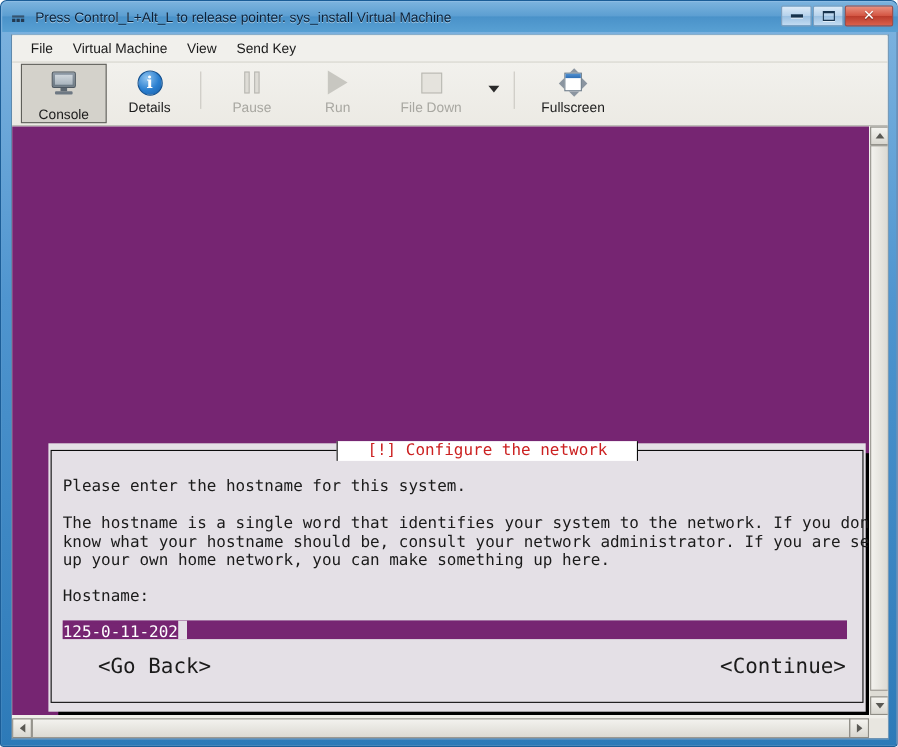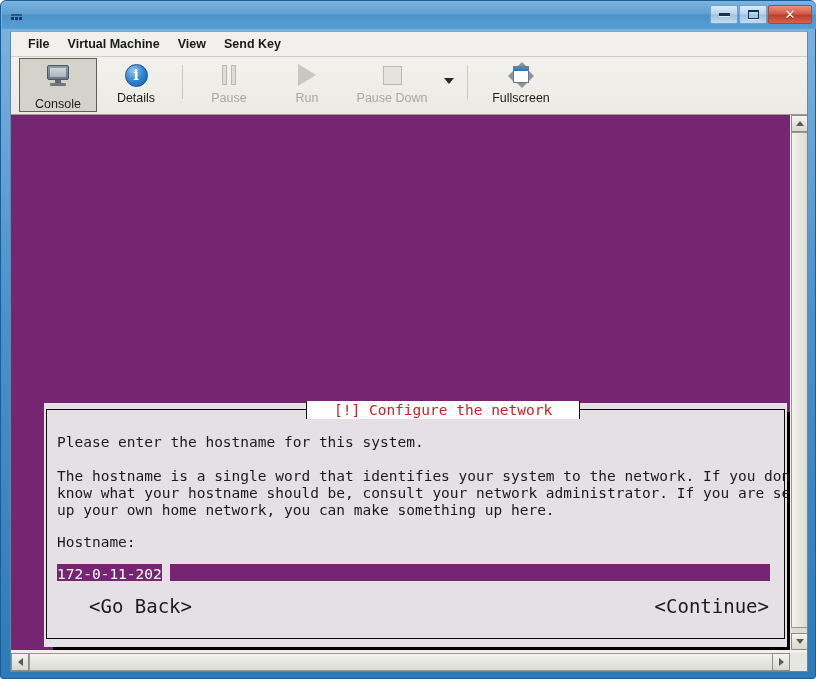--- a/index.html
+++ b/index.html
@@ -117,21 +117,20 @@
   #menubar {
     position: absolute;
     left: 0; top: 0;
     width: 796px; height: 25px;
     background: #f1f0ec;
     border-bottom: 1px solid #cfcdc5;
     display: flex;
     align-items: center;
     padding-left: 8px;
     box-sizing: border-box;
-    font-weight: bold;
   }
   .menu-item {
     font-size: 12.5px;
     color: #1a1a1a;
     padding: 3px 9px;
     white-space: nowrap;
   }
 
   
   #toolbar {
@@ -491,20 +490,21 @@
 
   <div id="titlebar">
     <div class="tb-icon">
       <svg width="16" height="16" viewBox="0 0 16 16" aria-hidden="true">
         <rect x="1" y="9" width="3" height="3" fill="#233a52"></rect>
         <rect x="5" y="9" width="3" height="3" fill="#233a52"></rect>
         <rect x="9" y="9" width="3" height="3" fill="#233a52"></rect>
         <rect x="1" y="6" width="11" height="2" fill="#35536f"></rect>
       </svg>
     </div>
+    <div class="tb-title">Press Control_L+Alt_L to release pointer. sys_install Virtual Machine</div>
     <div class="win-btns">
       <div class="win-btn">
         <span class="min-glyph"></span>
       </div>
       <div class="win-btn">
         <span class="max-glyph"></span>
       </div>
       <div class="win-btn close">
         <span class="g">✕</span>
       </div>
@@ -556,21 +556,21 @@
         <div class="tb-ico">
           <div class="ico-run"></div>
         </div>
         <div class="tb-lbl">Run</div>
       </div>
 
       <div class="tb-item disabled wide">
         <div class="tb-ico">
           <div class="ico-shutdown"></div>
         </div>
-        <div class="tb-lbl">Pause Down</div>
+        <div class="tb-lbl">File Down</div>
       </div>
 
       <div class="tb-caret">
         <span class="caret-glyph"></span>
       </div>
 
       <div class="tb-sep"></div>
 
       <div class="tb-item wide">
         <div class="tb-ico">
@@ -598,21 +598,21 @@
             <div id="dlg-inner"></div>
 
             <div id="dlg-title">[!] Configure the network</div>
 
             <div class="dlg-text" id="txt-intro">Please enter the hostname for this system.</div>
             <div class="dlg-text" id="txt-body">The hostname is a single word that identifies your system to the network. If you don't
 know what your hostname should be, consult your network administrator. If you are setting
 up your own home network, you can make something up here.</div>
             <div class="dlg-text" id="txt-hostlabel">Hostname:</div>
 
-            <div id="host-field"><span id="host-value">172-0-11-202</span><span id="host-cursor"></span><span id="host-fill">_______________________________________________________________________________________</span></div>
+            <div id="host-field"><span id="host-value">125-0-11-202</span><span id="host-cursor"></span><span id="host-fill">_______________________________________________________________________________________</span></div>
 
             <div class="dlg-btn" id="btn-goback">&lt;Go Back&gt;</div>
             <div class="dlg-btn" id="btn-continue">&lt;Continue&gt;</div>
           </div>
         </div>
 
       </div>
 
       <div class="sb-v">
         <div class="sb-btn" style="left:0;top:0;">

